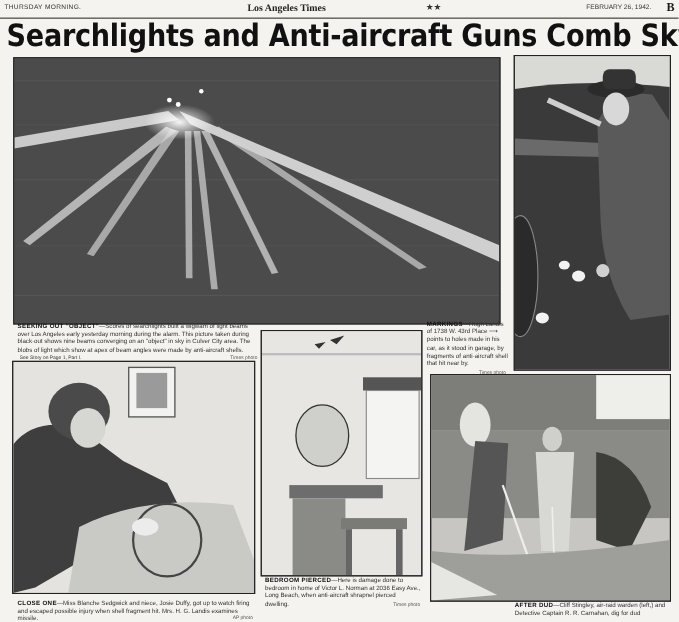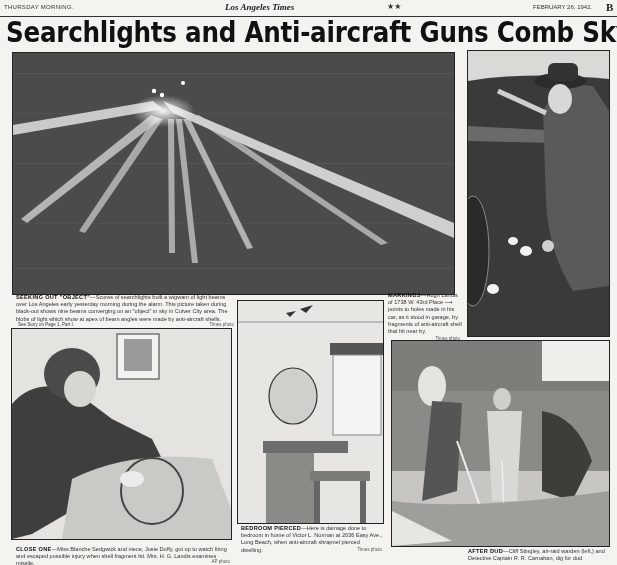--- a/index.html
+++ b/index.html
@@ -1,21 +1,21 @@
 <!DOCTYPE html>
 <html><head>
 <meta charset="utf-8">
 <style>
   html,body{margin:0;padding:0;}
   body{width:617px;height:565px;background:#f4f3ef;position:relative;overflow:hidden;
        font-family:"Liberation Sans",sans-serif;color:#1b1b1b;}
   .abs{position:absolute;}
   .masthead{left:0;top:0;width:617px;height:16px;border-bottom:1px solid #333;}
   .mh-left{left:4px;top:4px;font-size:6px;letter-spacing:0.3px;color:#333;}
-  .mh-center{left:225px;top:2px;font-family:"Liberation Serif",serif;font-size:9px;font-style:italic;font-weight:bold;color:#222;}
+  .mh-center{left:225px;top:2px;font-family:"Liberation Serif",serif;font-size:9px;font-weight:bold;color:#222;}
   .mh-stars{left:387px;top:2px;font-size:8px;color:#333;}
   .mh-right{left:533px;top:4px;font-size:6px;color:#333;}
   .mh-page{left:606px;top:1px;font-size:11px;font-weight:bold;font-family:"Liberation Serif",serif;}
   .headline{left:6px;top:18px;width:610px;font-size:28px;line-height:30px;font-weight:bold;letter-spacing:-0.3px;
             font-family:"DejaVu Sans",sans-serif;transform:scaleX(0.88);transform-origin:left top;white-space:nowrap;color:#111;}
   .photo{background:#555;overflow:hidden;border:1px solid #222;}
   .photo svg{display:block;width:100%;height:100%;}
   .cap{font-size:5.6px;line-height:7.2px;color:#333;}
   .cap b{font-weight:bold;letter-spacing:0.3px;color:#111;}
   .credit{font-size:4.5px;color:#555;text-align:right;}

